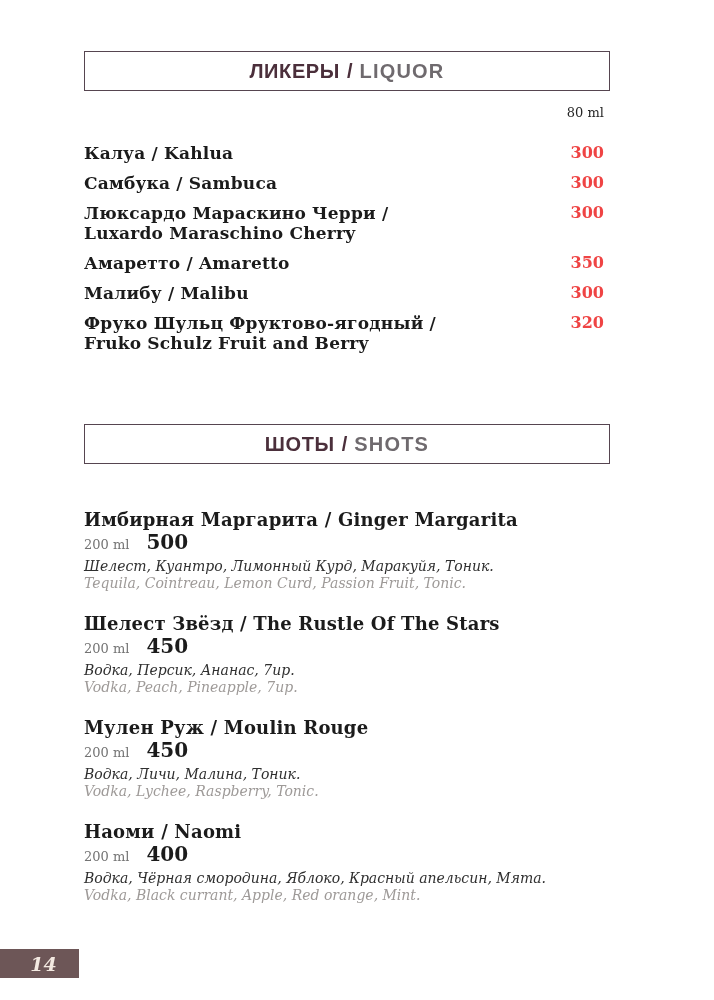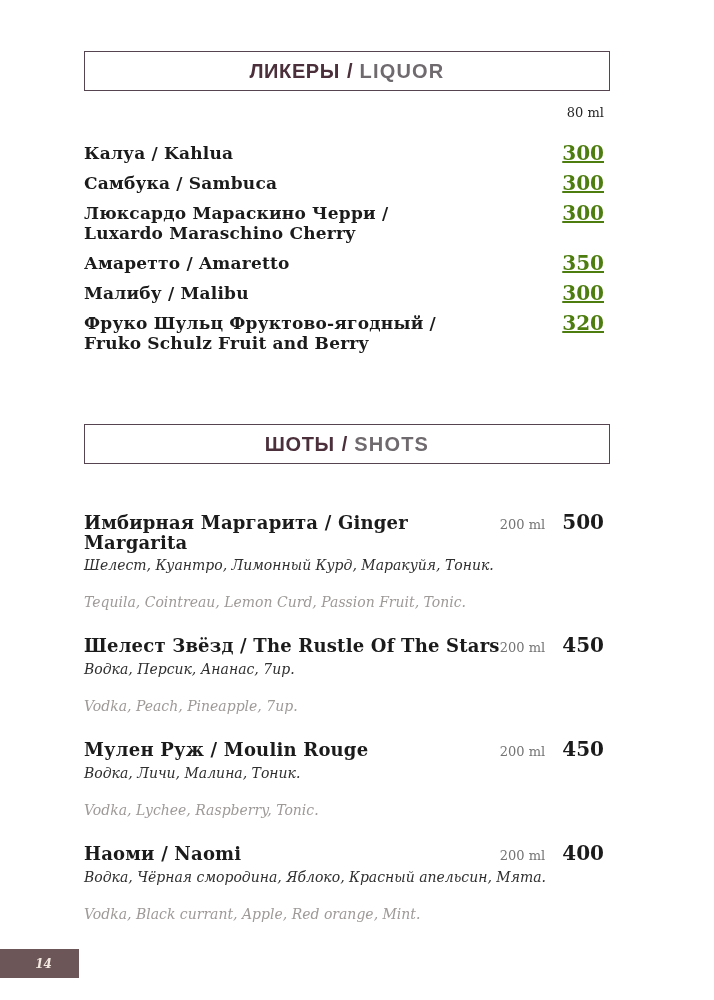--- a/index.html
+++ b/index.html
@@ -51,37 +51,37 @@
   }
   #liquor-items .liq-row:first-of-type { margin-top: 23px; }
   .liq-name {
     font-size: 17px;
     font-weight: bold;
     line-height: 20px;
     color: #1b1b1b;
     letter-spacing: 0.2px;
   }
   .liq-price {
-    font-size: 20px;
+    font-size: 16px;
     font-weight: bold;
     line-height: 20px;
-    color: #4d7c0f;
+    color: #ef4444;
     padding-right: 6px;
     white-space: nowrap;
-    text-decoration: underline;
   }
 
   
   .shots-section { margin-top: 71px; }
   .shot-item { margin-top: 22px; }
   #shot-items .shot-item:first-of-type { margin-top: 46px; }
   .shot-head {
     display: flex;
     justify-content: space-between;
     align-items: baseline;
+    flex-direction: column;
   }
   .shot-name {
     font-size: 18px;
     font-weight: bold;
     line-height: 20px;
     color: #1b1b1b;
     letter-spacing: 0.2px;
   }
   .shot-right {
     display: flex;
@@ -104,40 +104,39 @@
     font-style: italic;
     font-size: 14px;
     line-height: 17px;
     color: #2f2f2f;
   }
   .desc-en {
     font-style: italic;
     font-size: 14px;
     line-height: 17px;
     color: #9e9a98;
-    margin-top: 20px;
   }
 
   
   .page-badge {
     position: absolute;
     left: 0;
     top: 949px;
     width: 79px;
     height: 29px;
     background: #6d5657;
     color: #f3e9e1;
     display: flex;
     align-items: center;
     justify-content: center;
     padding-left: 8px;
     box-sizing: border-box;
     font-style: italic;
     font-weight: bold;
-    font-size: 12px;
+    font-size: 19px;
   }
 </style>
 </head>
 <body>
 
 <div class="page">
   <div class="content">
 
     <section>
       <div class="section-box">

